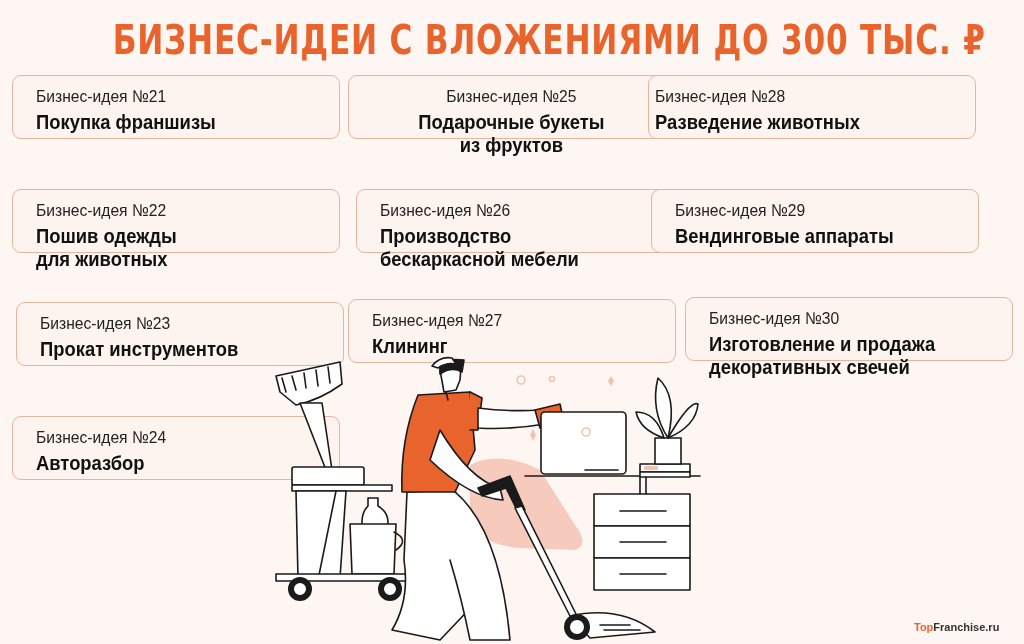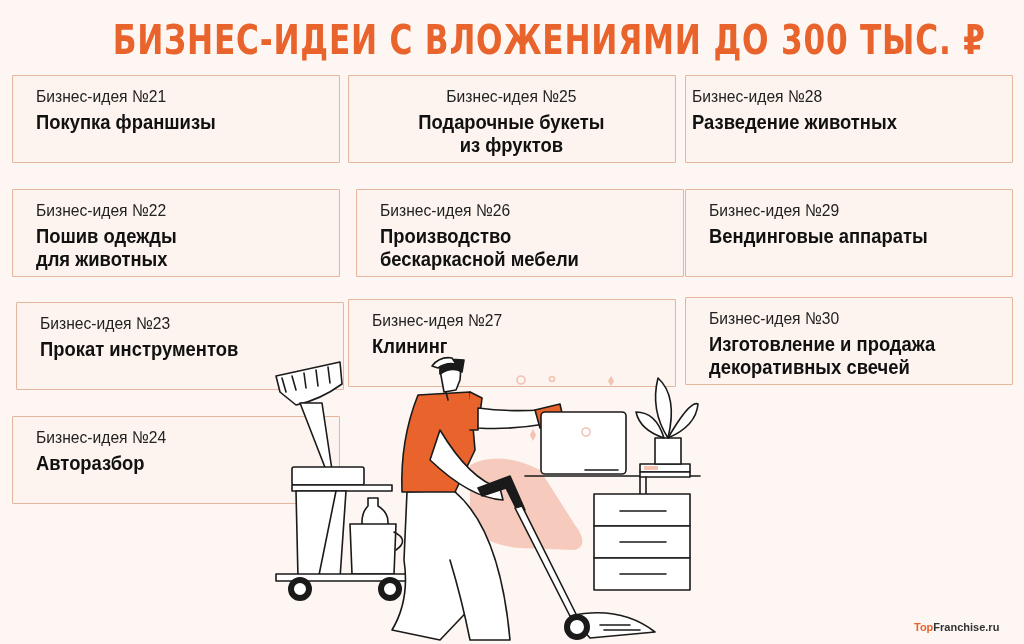--- a/index.html
+++ b/index.html
@@ -26,23 +26,23 @@
       letter-spacing: 1px;
       color: #e8642c;
       transform: scaleX(0.78);
       transform-origin: center;
       white-space: nowrap;
       line-height: 52px;
     }
     .card {
       position: absolute;
       width: 328px;
-      height: 88px;
+      height: 64px;
       border: 1.5px solid #e6b59e;
-      border-radius: 1px;
+      border-radius: 9px;
       background: #fdf4ef;
       box-sizing: border-box;
       padding: 11px 0 0 23px;
     }
     .card .num {
       font-family: "Liberation Sans", sans-serif;
       font-size: 17px;
       color: #222;
       line-height: 20px;
       transform: scaleX(0.92);
@@ -111,25 +111,25 @@
 <div class="card" style="left:348px; top:189px;margin-left:8px;">
   <div class="num">Бизнес-идея №26</div>
   <div class="name">Производство
 бескаркасной мебели</div>
 </div>
 <div class="card" style="left:348px; top:299px;">
   <div class="num">Бизнес-идея №27</div>
   <div class="name"> Клининг</div>
 </div>
 
-<div class="card" style="left:685px; top:75px;padding-left:6px;">
+<div class="card" style="left:648px; top:75px;padding-left:6px;">
   <div class="num">Бизнес-идея №28</div>
   <div class="name">Разведение животных</div>
 </div>
-<div class="card" style="left:685px; top:189px;">
+<div class="card" style="left:651px; top:189px;">
   <div class="num">Бизнес-идея №29</div>
   <div class="name"> Вендинговые аппараты</div>
 </div>
 <div class="card" style="left:685px; top:297px;">
   <div class="num">Бизнес-идея №30</div>
   <div class="name">Изготовление и продажа
 декоративных свечей</div>
 </div>
 
 <svg class="illustration" viewBox="0 0 1024 644" xmlns="http://www.w3.org/2000/svg">

